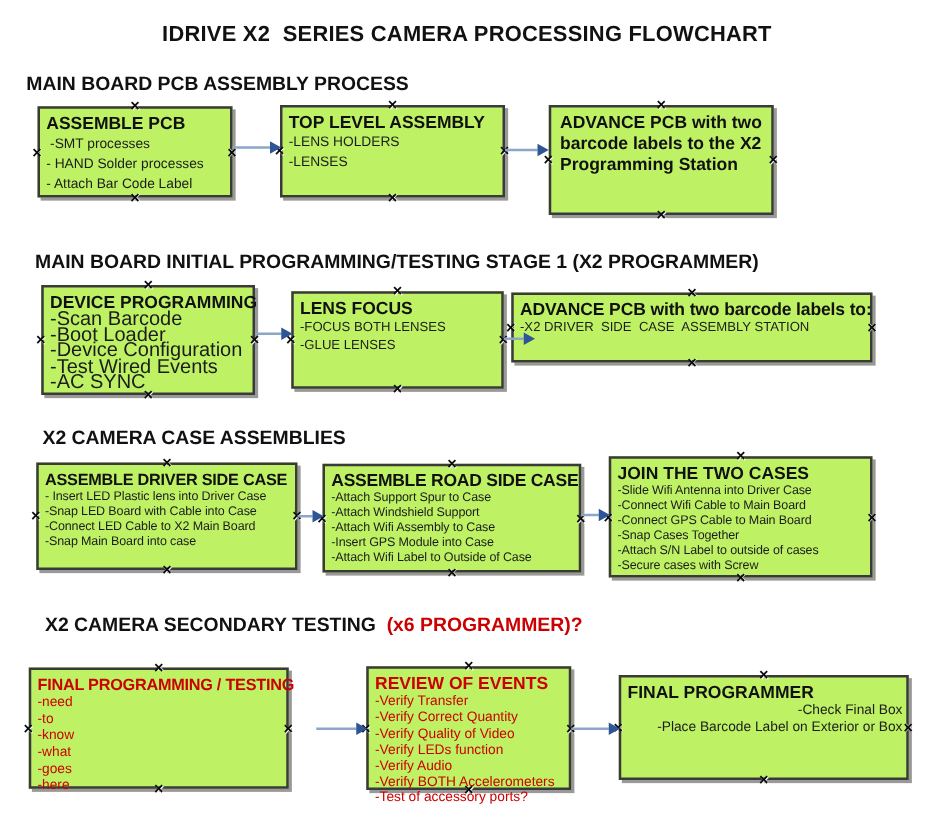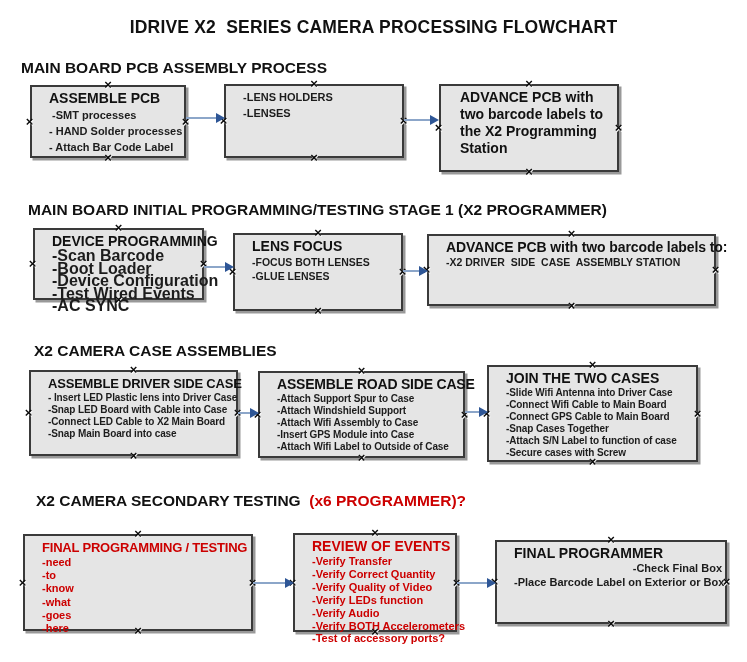--- a/index.html
+++ b/index.html
@@ -7,28 +7,28 @@
     width:747px;height:662px;position:relative;background:#ffffff;
     font-family:"Liberation Sans", sans-serif;color:#111;overflow:hidden;
   }
   .title{
     position:absolute;top:17px;left:0;width:747px;text-align:center;
     font-size:17.5px;font-weight:bold;letter-spacing:0.2px;white-space:pre;
   }
   .sec-heading{position:absolute;font-size:15.5px;font-weight:bold;white-space:pre;}
   .sec-heading .red-part{color:#cc0000;}
   .box{
-    position:absolute;box-sizing:border-box;background:#e5e5e5;
+    position:absolute;box-sizing:border-box;background:#bef264;
     border:2px solid #3a3a3a;box-shadow:2.5px 2.5px 0 #999999;
-    padding:3px 3px 0 17px;
+    padding:3px 3px 0 5px;
   }
   .bt{font-weight:bold;font-size:14px;line-height:17px;white-space:pre;}
   .bt.wrap{white-space:normal;padding-left:2px;}
   .ts13 .bt{font-size:13px;letter-spacing:-0.2px;}
-  .bi{font-size:11px;line-height:14px;color:#1c1c1c;white-space:pre;font-weight:bold;}
+  .bi{font-size:11px;line-height:14px;color:#1c1c1c;white-space:pre;}
   .items-a .bi{font-size:11px;line-height:16px;}
   .items-d .bi{font-size:16px;line-height:12.6px;}
   .items-e .bi{font-size:10.5px;line-height:14px;}
   .items-f .bi{font-size:10.5px;line-height:13px;}
   .items-g .bi{font-size:10px;line-height:12px;letter-spacing:-0.1px;}
   .items-j .bi{font-size:11px;line-height:13.2px;}
   .items-k .bi{font-size:11px;line-height:12.9px;}
   .items-l .bi{font-size:11px;line-height:13.5px;text-align:right;}
   .box.red .bt,.box.red .bi{color:#cc0000;}
   
@@ -65,35 +65,36 @@
   <div class="bi"> -SMT processes</div>
   <div class="bi">- HAND Solder processes</div>
   <div class="bi">- Attach Bar Code Label</div>
 </div>
 
 <div class="box items-a" style="left:224px;top:84px;width:180px;height:74px">
   <span class="cp t"></span>
   <span class="cp b"></span>
   <span class="cp l"></span>
   <span class="cp r"></span>
+  <div class="bt">TOP LEVEL ASSEMBLY</div>
   <div class="bi">-LENS HOLDERS</div>
   <div class="bi">-LENSES</div>
 </div>
 
 <div class="box" style="left:439px;top:84px;width:180px;height:88px">
   <span class="cp t"></span>
   <span class="cp b"></span>
   <span class="cp l"></span>
   <span class="cp r"></span>
   <div class="bt wrap">ADVANCE PCB with two barcode labels to the X2 Programming Station</div>
 </div>
 
 <div class="sec-heading" style="left:28px;top:201px"><span>MAIN BOARD INITIAL PROGRAMMING/TESTING STAGE 1 (X2 PROGRAMMER)</span><span class="red-part"></span></div>
 
-<div class="box items-d" style="left:33px;top:228px;width:171px;height:72px">
+<div class="box items-d" style="left:33px;top:228px;width:171px;height:88px">
   <span class="cp t"></span>
   <span class="cp b"></span>
   <span class="cp l"></span>
   <span class="cp r"></span>
   <div class="bt">DEVICE PROGRAMMING</div>
   <div class="bi">-Scan Barcode</div>
   <div class="bi">-Boot Loader</div>
   <div class="bi">-Device Configuration</div>
   <div class="bi">-Test Wired Events</div>
   <div class="bi">-AC SYNC</div>
@@ -102,21 +103,21 @@
 <div class="box items-e" style="left:233px;top:233px;width:170px;height:78px">
   <span class="cp t"></span>
   <span class="cp b"></span>
   <span class="cp l"></span>
   <span class="cp r"></span>
   <div class="bt">LENS FOCUS</div>
   <div class="bi">-FOCUS BOTH LENSES</div>
   <div class="bi">-GLUE LENSES</div>
 </div>
 
-<div class="box items-f" style="left:427px;top:234px;width:289px;height:72px">
+<div class="box items-f" style="left:409px;top:234px;width:289px;height:56px">
   <span class="cp t"></span>
   <span class="cp b"></span>
   <span class="cp l"></span>
   <span class="cp r"></span>
   <div class="bt" style="letter-spacing:-0.1px">ADVANCE PCB with two barcode labels to:</div>
   <div class="bi">-X2 DRIVER  SIDE  CASE  ASSEMBLY STATION</div>
 </div>
 
 <div class="sec-heading" style="left:34px;top:342px"><span>X2 CAMERA CASE ASSEMBLIES</span><span class="red-part"></span></div>
 
@@ -148,27 +149,27 @@
 <div class="box items-g" style="left:487px;top:365px;width:211px;height:97px">
   <span class="cp t"></span>
   <span class="cp b"></span>
   <span class="cp l"></span>
   <span class="cp r"></span>
   <div class="bt">JOIN THE TWO CASES</div>
   <div class="bi">-Slide Wifi Antenna into Driver Case</div>
   <div class="bi">-Connect Wifi Cable to Main Board</div>
   <div class="bi">-Connect GPS Cable to Main Board</div>
   <div class="bi">-Snap Cases Together</div>
-  <div class="bi">-Attach S/N Label to function of case</div>
+  <div class="bi">-Attach S/N Label to outside of cases</div>
   <div class="bi">-Secure cases with Screw</div>
 </div>
 
 <div class="sec-heading" style="left:36px;top:492px"><span>X2 CAMERA SECONDARY TESTING </span><span class="red-part"> (x6 PROGRAMMER)?</span></div>
 
-<div class="box red items-j ts13" style="left:23px;top:534px;width:230px;height:97px">
+<div class="box red items-j ts13" style="left:23px;top:534px;width:208px;height:97px">
   <span class="cp t"></span>
   <span class="cp b"></span>
   <span class="cp l"></span>
   <span class="cp r"></span>
   <div class="bt">FINAL PROGRAMMING / TESTING</div>
   <div class="bi">-need</div>
   <div class="bi">-to</div>
   <div class="bi">-know</div>
   <div class="bi">-what</div>
   <div class="bi">-goes</div>

